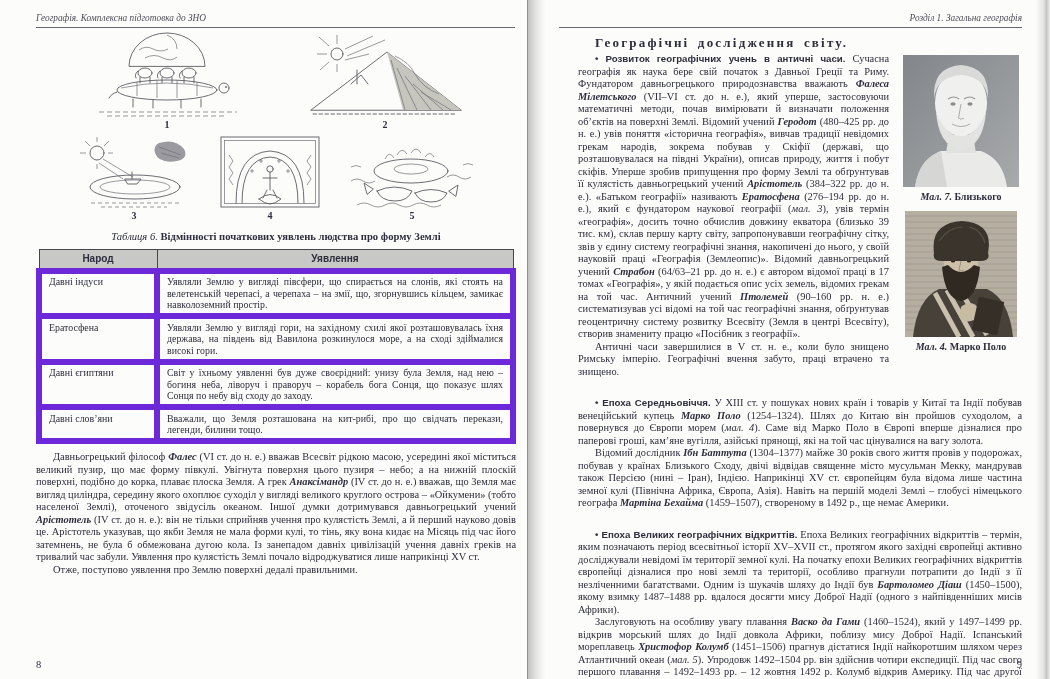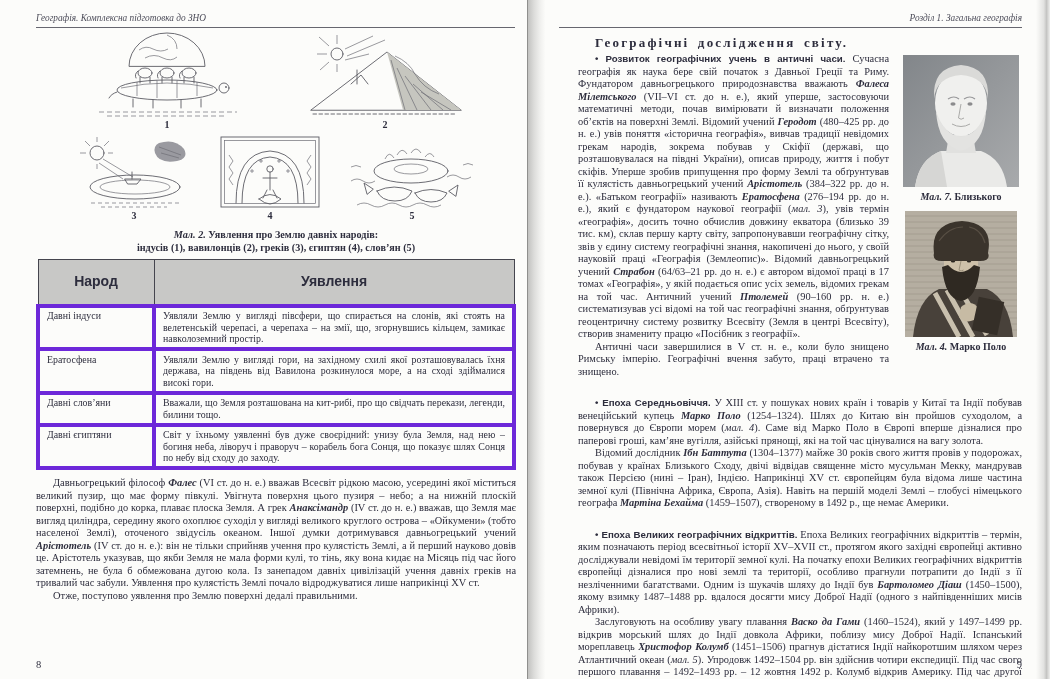--- a/index.html
+++ b/index.html
@@ -30,23 +30,23 @@
   .fig svg{display:block;}
   .fig-num{font-weight:bold;font-size:10px;line-height:12px;margin-top:1px;}
   .sk{stroke:#5b5b63;fill:none;stroke-width:.9;stroke-linecap:round;}
   .sk2{stroke:#6e6e76;fill:none;stroke-width:.7;}
   .fig-caption{margin-top:6px;text-align:center;font-size:10.2px;line-height:13px;}
   .table-title{margin-top:8px;text-align:center;font-size:10.6px;line-height:14px;}
   
   table.views-table{margin-top:5px;width:480px;border-collapse:collapse;
     font-size:9.9px;line-height:11.5px;}
   .views-table th{background:#c8c8c6;border:1px solid #45454e;
-    font-family:"Liberation Sans","DejaVu Sans",sans-serif;font-size:14px;
-    padding:16px 2px;text-align:center;}
-  .views-table td{border:4px solid #6d28d9;vertical-align:top;padding:2.5px 7px;}
+    font-family:"Liberation Sans","DejaVu Sans",sans-serif;font-size:10px;
+    padding:3px 2px;text-align:center;}
+  .views-table td{border:6px solid #6d28d9;vertical-align:top;padding:2.5px 7px;}
   .views-table td.nation{width:98px;}
   .views-table td.view{text-align:justify;}
   
   .body-text{margin-top:7px;font-size:10.4px;line-height:12.5px;text-align:justify;}
   .body-text p{margin:0;text-indent:17px;}
   .body-text p.space-before{margin-top:19px;}
   .b{font-weight:bold;}
   .i{font-style:italic;}
   .bi{font-weight:bold;font-style:italic;}
   .sb{font-family:"Liberation Sans","DejaVu Sans",sans-serif;font-weight:bold;font-size:9.7px;}
@@ -149,49 +149,46 @@
               <path class="sk" d="M30 54 l-9 -6 l3 11 Z" fill="#ebebe7"></path>
               <path class="sk" d="M72 58 q16 -7 32 0 q-4 9 -16 9 q-12 0 -16 -9 Z" fill="#ebebe7"></path>
               <path class="sk" d="M106 56 l9 -6 l-2 11 Z" fill="#ebebe7"></path>
               <path class="sk2" d="M8 46 q6 -4 12 0 q6 4 12 0 M104 42 q6 -4 12 0 q6 4 12 0 M14 70 q7 -4 14 0 q7 4 14 0 q7 -4 14 0 q7 4 14 0 q7 -4 14 0 q7 4 14 0 M8 32 q5 -3 10 0 M120 30 q5 -3 10 0"></path>
             </svg>
             <div class="fig-num">5</div>
           </div>
         </div>
       </div>
 
-      <div class="fig-caption">
-        <div><span class="bi">Мал. 2.</span><span class="b"> Уявлення про Землю давніх народів:</span></div>
-        <div><span class="b">індусів (1), вавилонців (2), греків (3), єгиптян (4), слов’ян (5)</span></div>
-      </div>
-
+
+      <div class="table-title"><span class="i">Таблиця 6.</span><span class="b"> Відмінності початкових уявлень людства про форму Землі</span></div>
 
       <table class="views-table">
         <thead>
           <tr>
             <th>Народ</th>
             <th>Уявлення</th>
           </tr>
         </thead>
         <tbody>
           <tr>
             <td class="nation">Давні індуси</td>
             <td class="view">Уявляли Землю у вигляді півсфери, що спирається на слонів, які стоять на велетенській черепасі, а черепаха – на змії, що, згорнувшись кільцем, замикає навколоземний простір.</td>
           </tr>
           <tr>
             <td class="nation">Ератосфена</td>
             <td class="view">Уявляли Землю у вигляді гори, на західному схилі якої розташовувалась їхня держава, на південь від Вавилона розкинулося море, а на сході здіймалися високі гори.</td>
           </tr>
           <tr>
+            <td class="nation">Давні єгиптяни</td>
+            <td class="view">Світ у їхньому уявленні був дуже своєрідний: унизу була Земля, над нею – богиня неба, ліворуч і праворуч – корабель бога Сонця, що показує шлях Сонця по небу від сходу до заходу.</td>
+          </tr>
+          <tr>
             <td class="nation">Давні слов’яни</td>
             <td class="view">Вважали, що Земля розташована на кит-рибі, про що свідчать перекази, легенди, билини тощо.</td>
-          </tr>
-          <tr>
-            <td class="nation">Давні єгиптяни</td>
-            <td class="view">Світ у їхньому уявленні був дуже своєрідний: унизу була Земля, над нею – богиня неба, ліворуч і праворуч – корабель бога Сонця, що показує шлях Сонця по небу від сходу до заходу.</td>
           </tr>
         </tbody>
       </table>
 
       <div class="body-text">
         <p><span>Давньогрецький філософ </span><span class="bi">Фалес</span><span> (VI ст. до н. е.) вважав Всесвіт рідкою масою, усередині якої міститься великий пузир, що має форму півкулі. Увігнута поверхня цього пузиря – небо; а на нижній плоскій поверхні, подібно до корка, плаває плоска Земля. А грек </span><span class="bi">Анаксімандр</span><span> (IV ст. до н. е.) вважав, що Земля має вигляд циліндра, середину якого охоплює суходіл у вигляді великого круглого острова – «Ойкумени» (тобто населеної Землі), оточеного звідусіль океаном. Іншої думки дотримувався давньогрецький учений </span><span class="bi">Арістотель</span><span> (IV ст. до н. е.): він не тільки сприйняв учення про кулястість Землі, а й перший науково довів це. Арістотель указував, що якби Земля не мала форми кулі, то тінь, яку вона кидає на Місяць під час його затемнень, не була б обмежована дугою кола. Із занепадом давніх цивілізацій учення давніх греків на тривалий час забули. Уявлення про кулястість Землі почало відроджуватися лише наприкінці XV ст.</span></p>
         <p><span>Отже, поступово уявлення про Землю поверхні дедалі правильними.</span></p>
       </div>
     </div>
 

